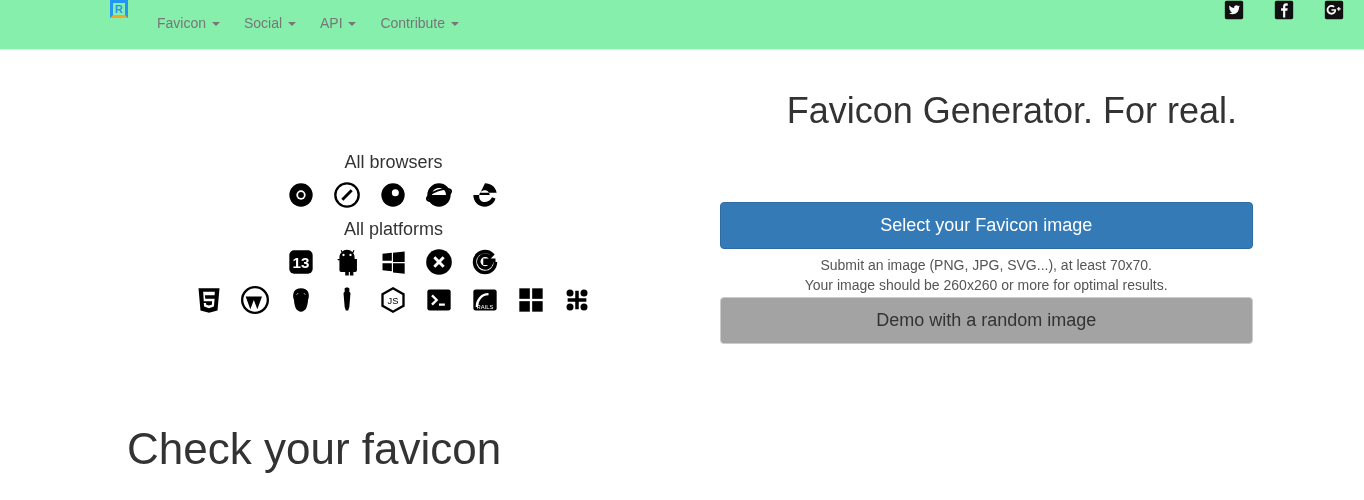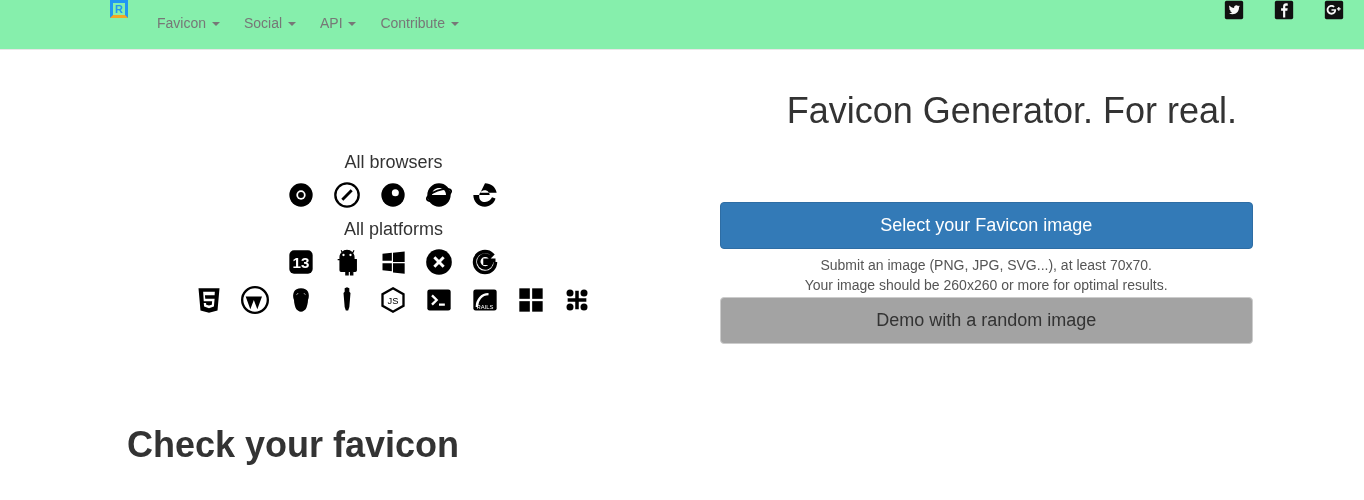--- a/index.html
+++ b/index.html
@@ -98,21 +98,21 @@
   font-size: 18px;
   text-align: center;
   border-radius: 4px;
   border: 1px solid transparent;
   cursor: pointer;
 }
 .btn-primary { background: #337ab7; color: #fff; border-color: #2e6da4; }
 .btn-default { background: #a3a3a3; color: #333; border-color: #ccc; }
 .help-text { text-align: center; font-size: 14px; color: #555; margin: 8px 0 4px; }
 .help-text + .help-text { margin-top: 0; }
-h2.sub-title { font-size: 36px; font-weight:700; color:#333; margin-top: 80px; }
+h2.sub-title { font-size: 44px; font-weight:400; color:#333; margin-top: 80px; }
 .logo-r {
   width:18px;height:18px;border:3px solid #2196f3;border-bottom-color:#f5a623;
   position:relative;display:inline-block;
 }
 .logo-r::after{content:"R";position:absolute;inset:0;display:flex;align-items:center;justify-content:center;color:#2196f3;font-weight:bold;font-size:11px;line-height:1;}
 </style>
 </head>
 <body>
 
 <nav class="navbar">

